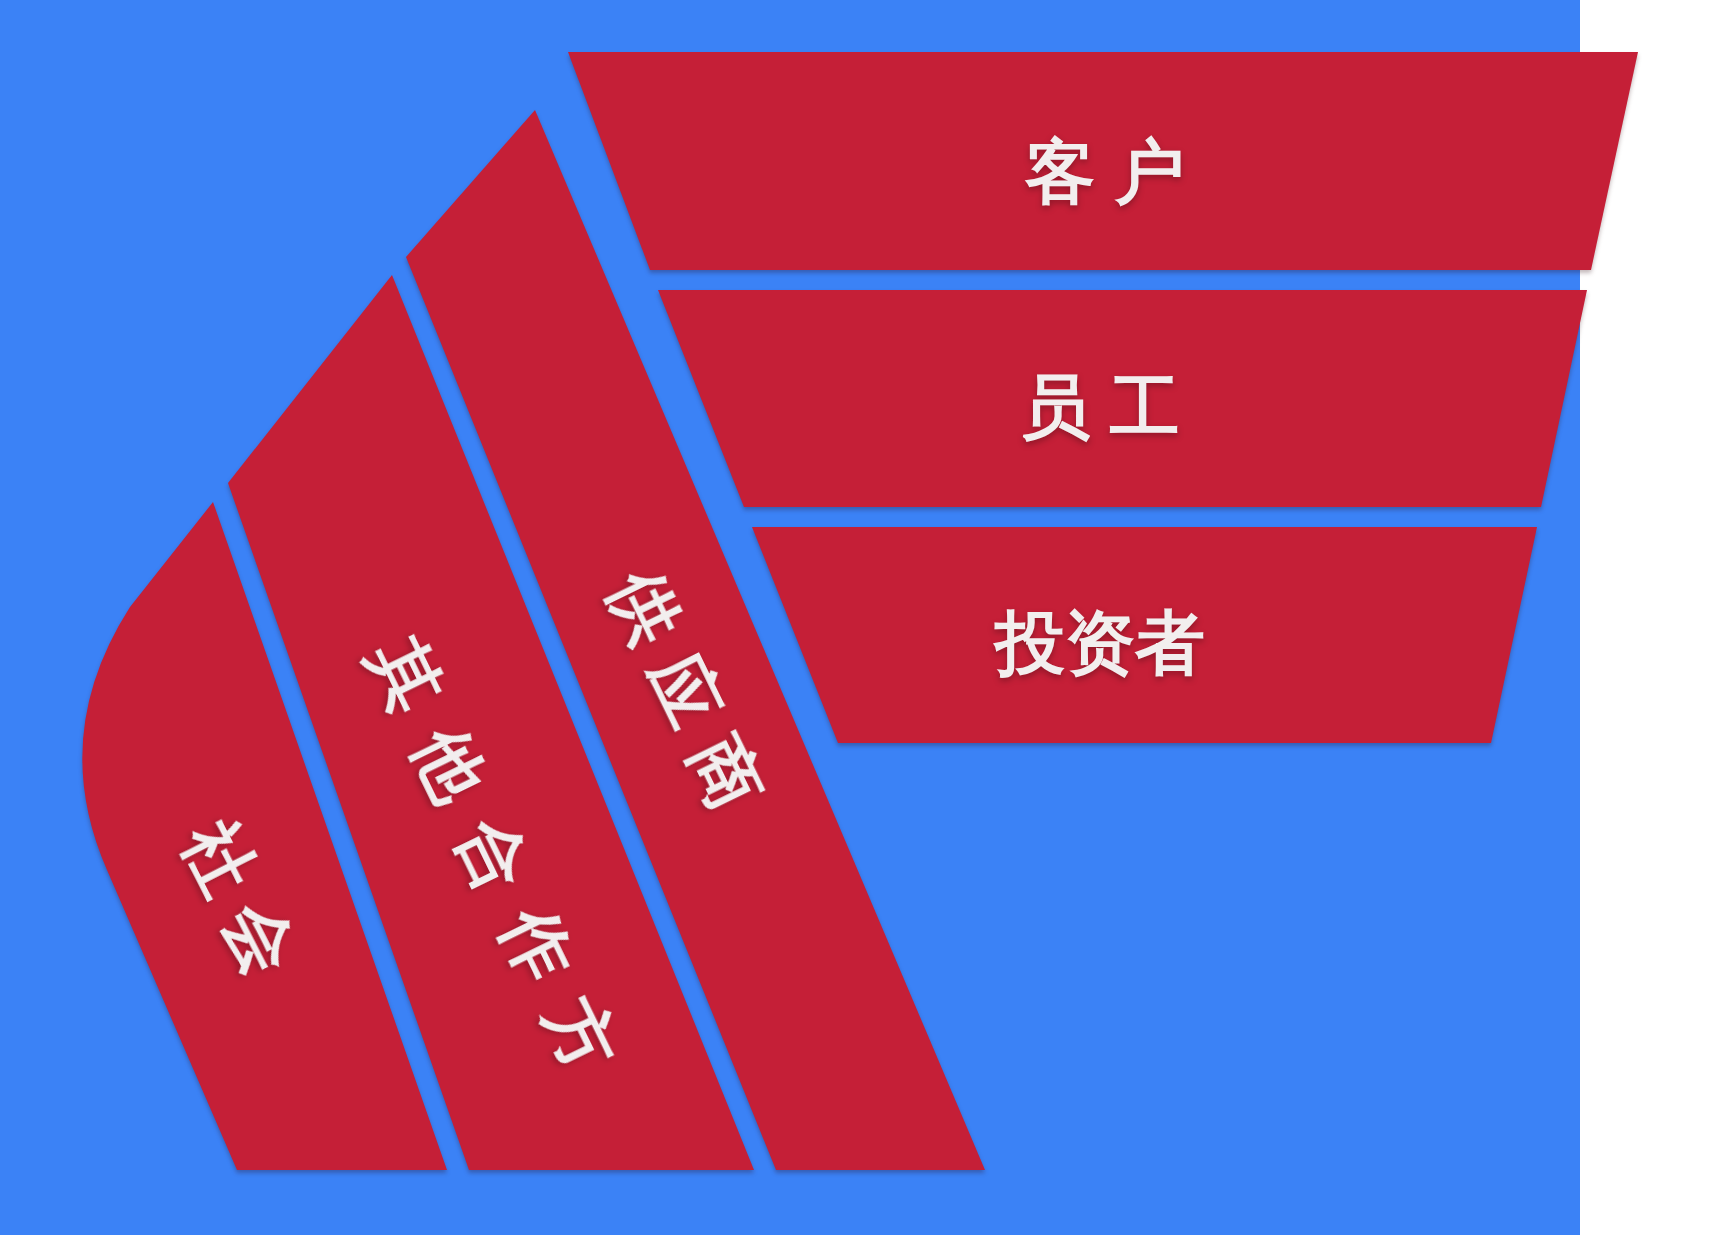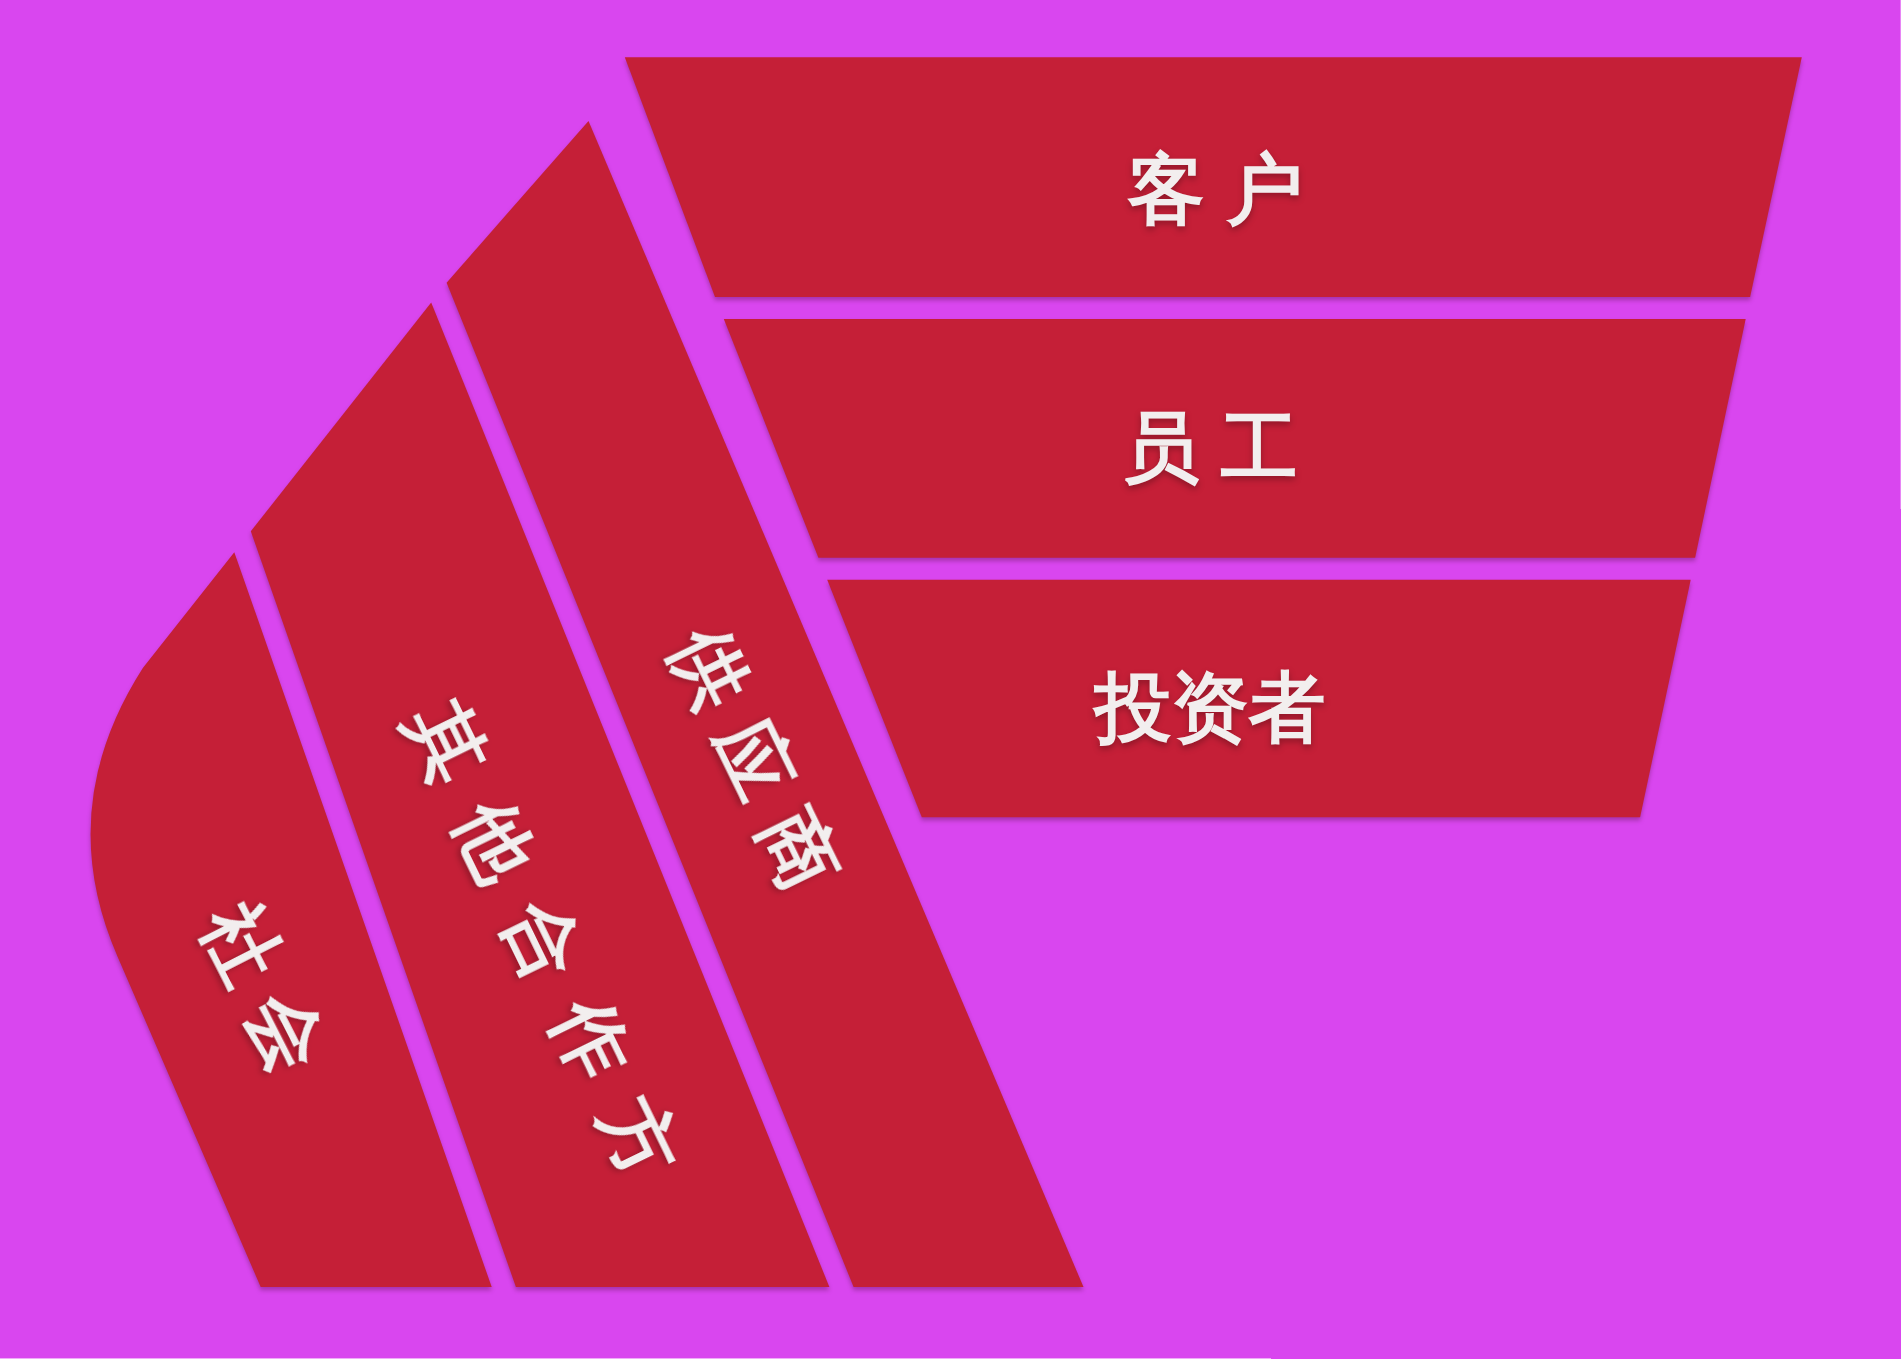--- a/index.html
+++ b/index.html
@@ -6,23 +6,23 @@
     margin: 0;
     padding: 0;
     background: #ffffff;
     width: 1728px;
     height: 1235px;
     overflow: hidden;
     font-family: "Liberation Sans", sans-serif;
   }
   .stage {
     position: relative;
-    width: 1728px;
+    width: 1580px;
     height: 1235px;
-    background: #d946ef;
+    background: #3b82f6;
   }
   svg { display: block; }
   .band {
     fill: var(--band-red, #C51F37);
     stroke: none;
     filter: drop-shadow(0px 3px 2px rgba(40, 0, 6, 0.28));
   }
   .band-label {
     fill: var(--label-color, #F2EEEE);
     font-family: "Liberation Sans", sans-serif;

